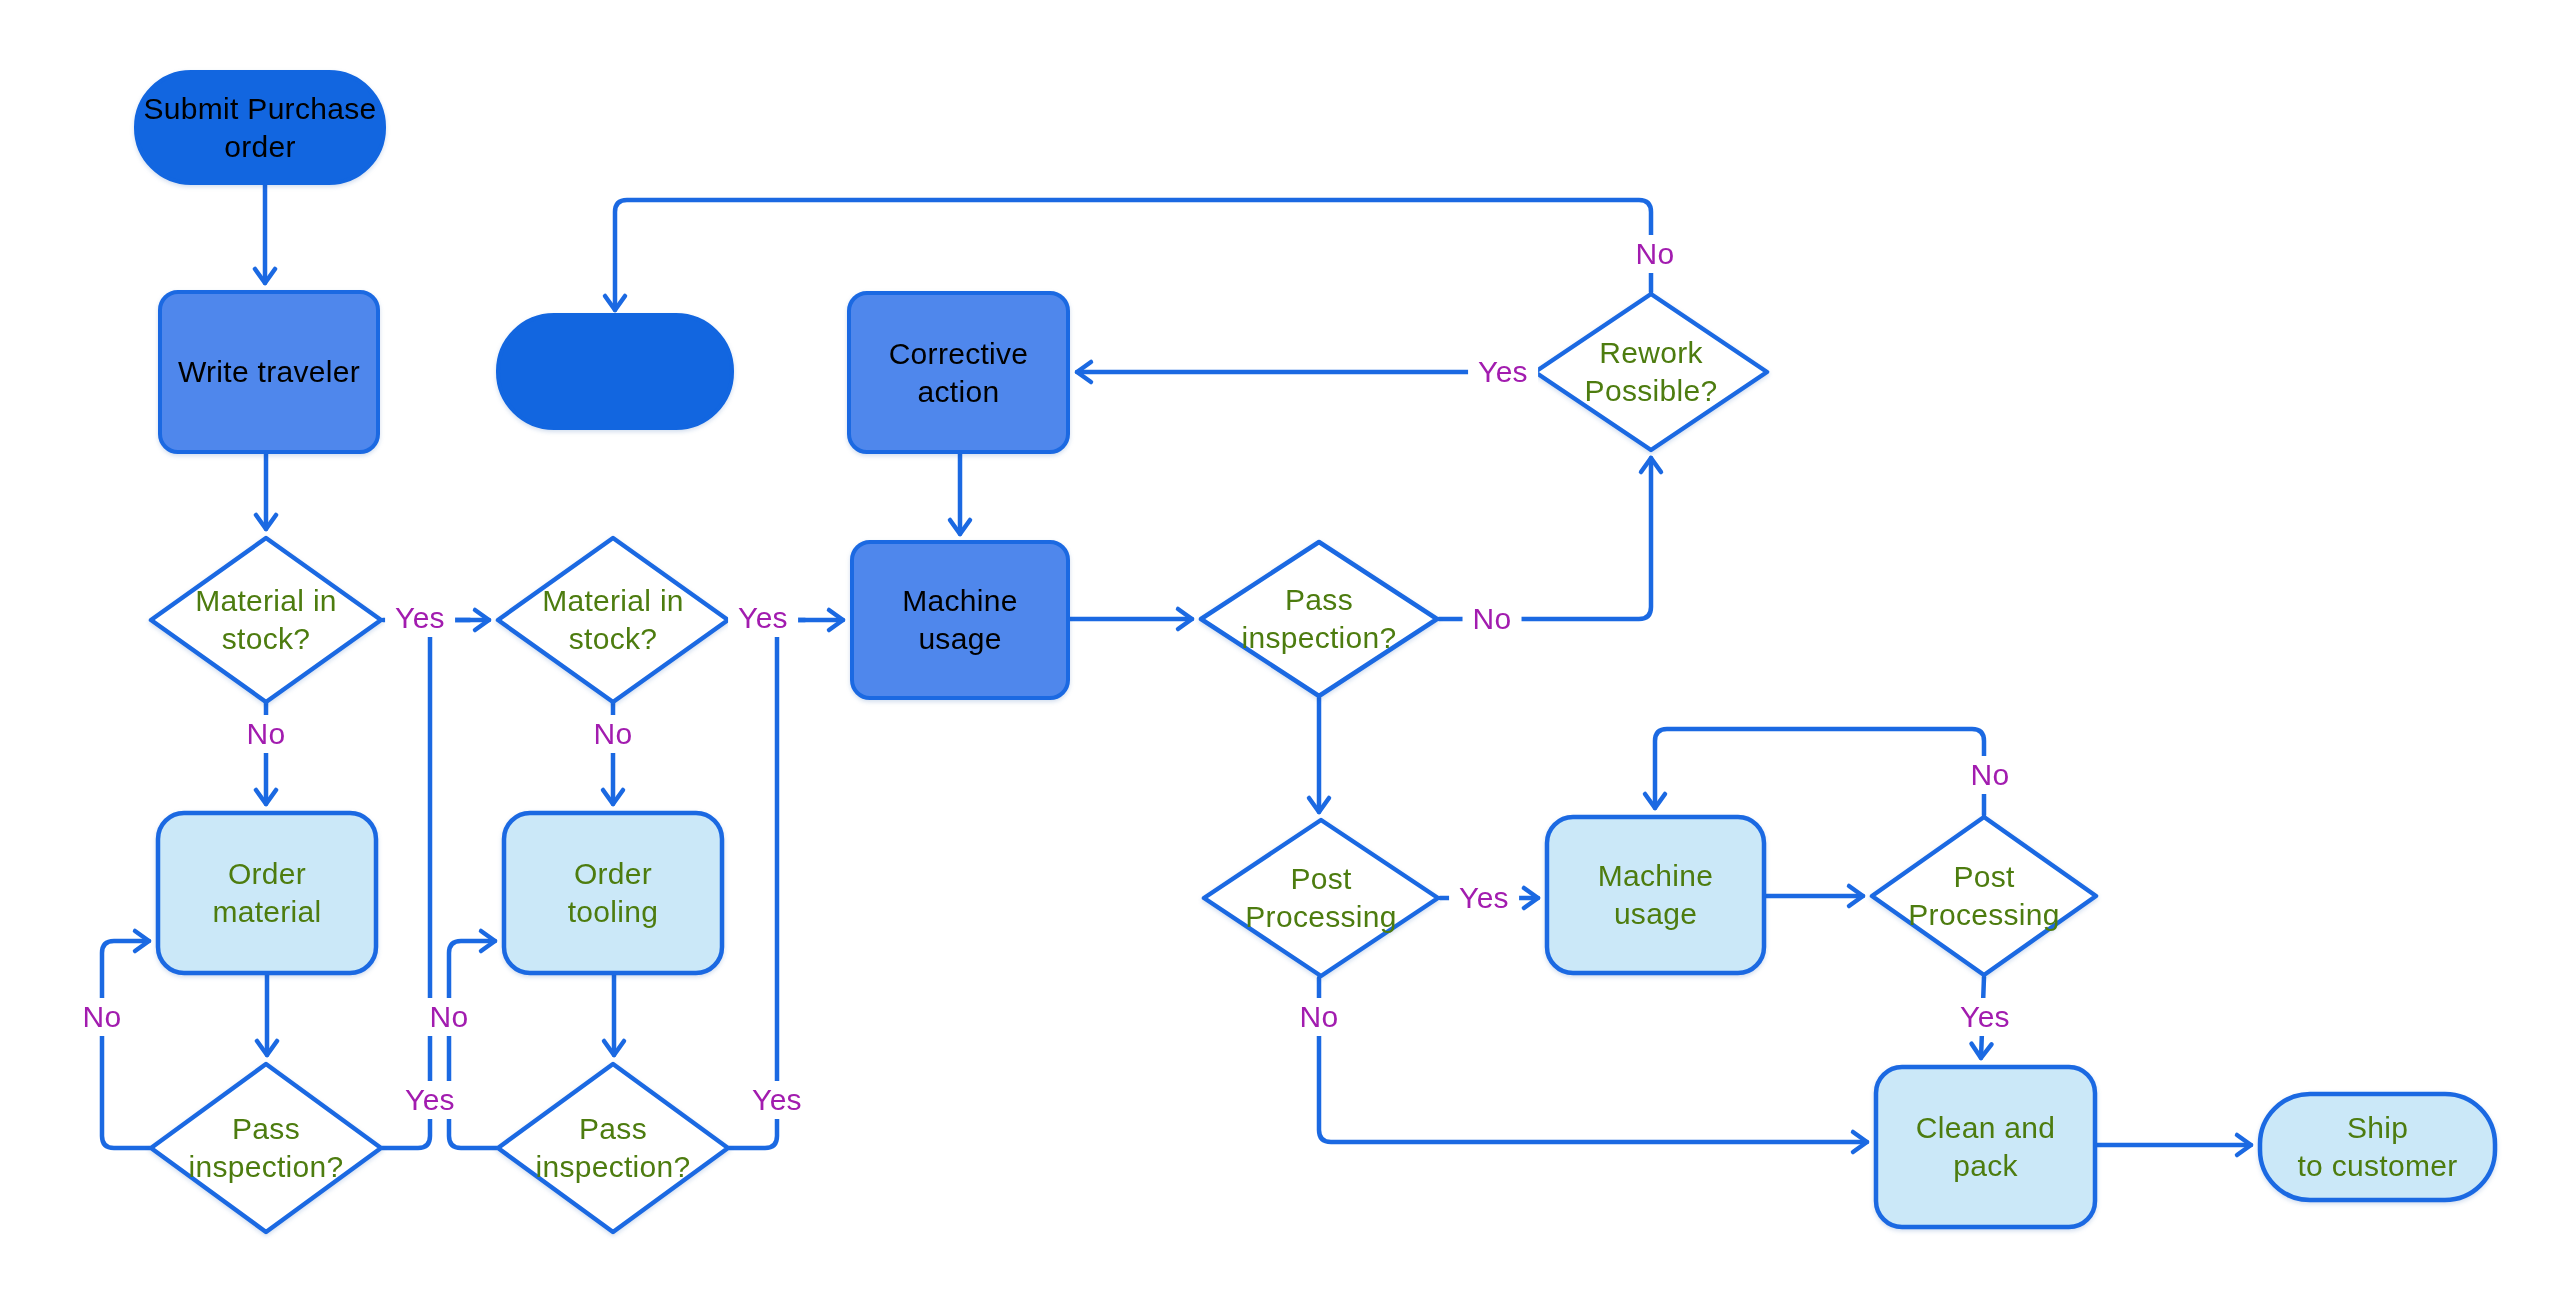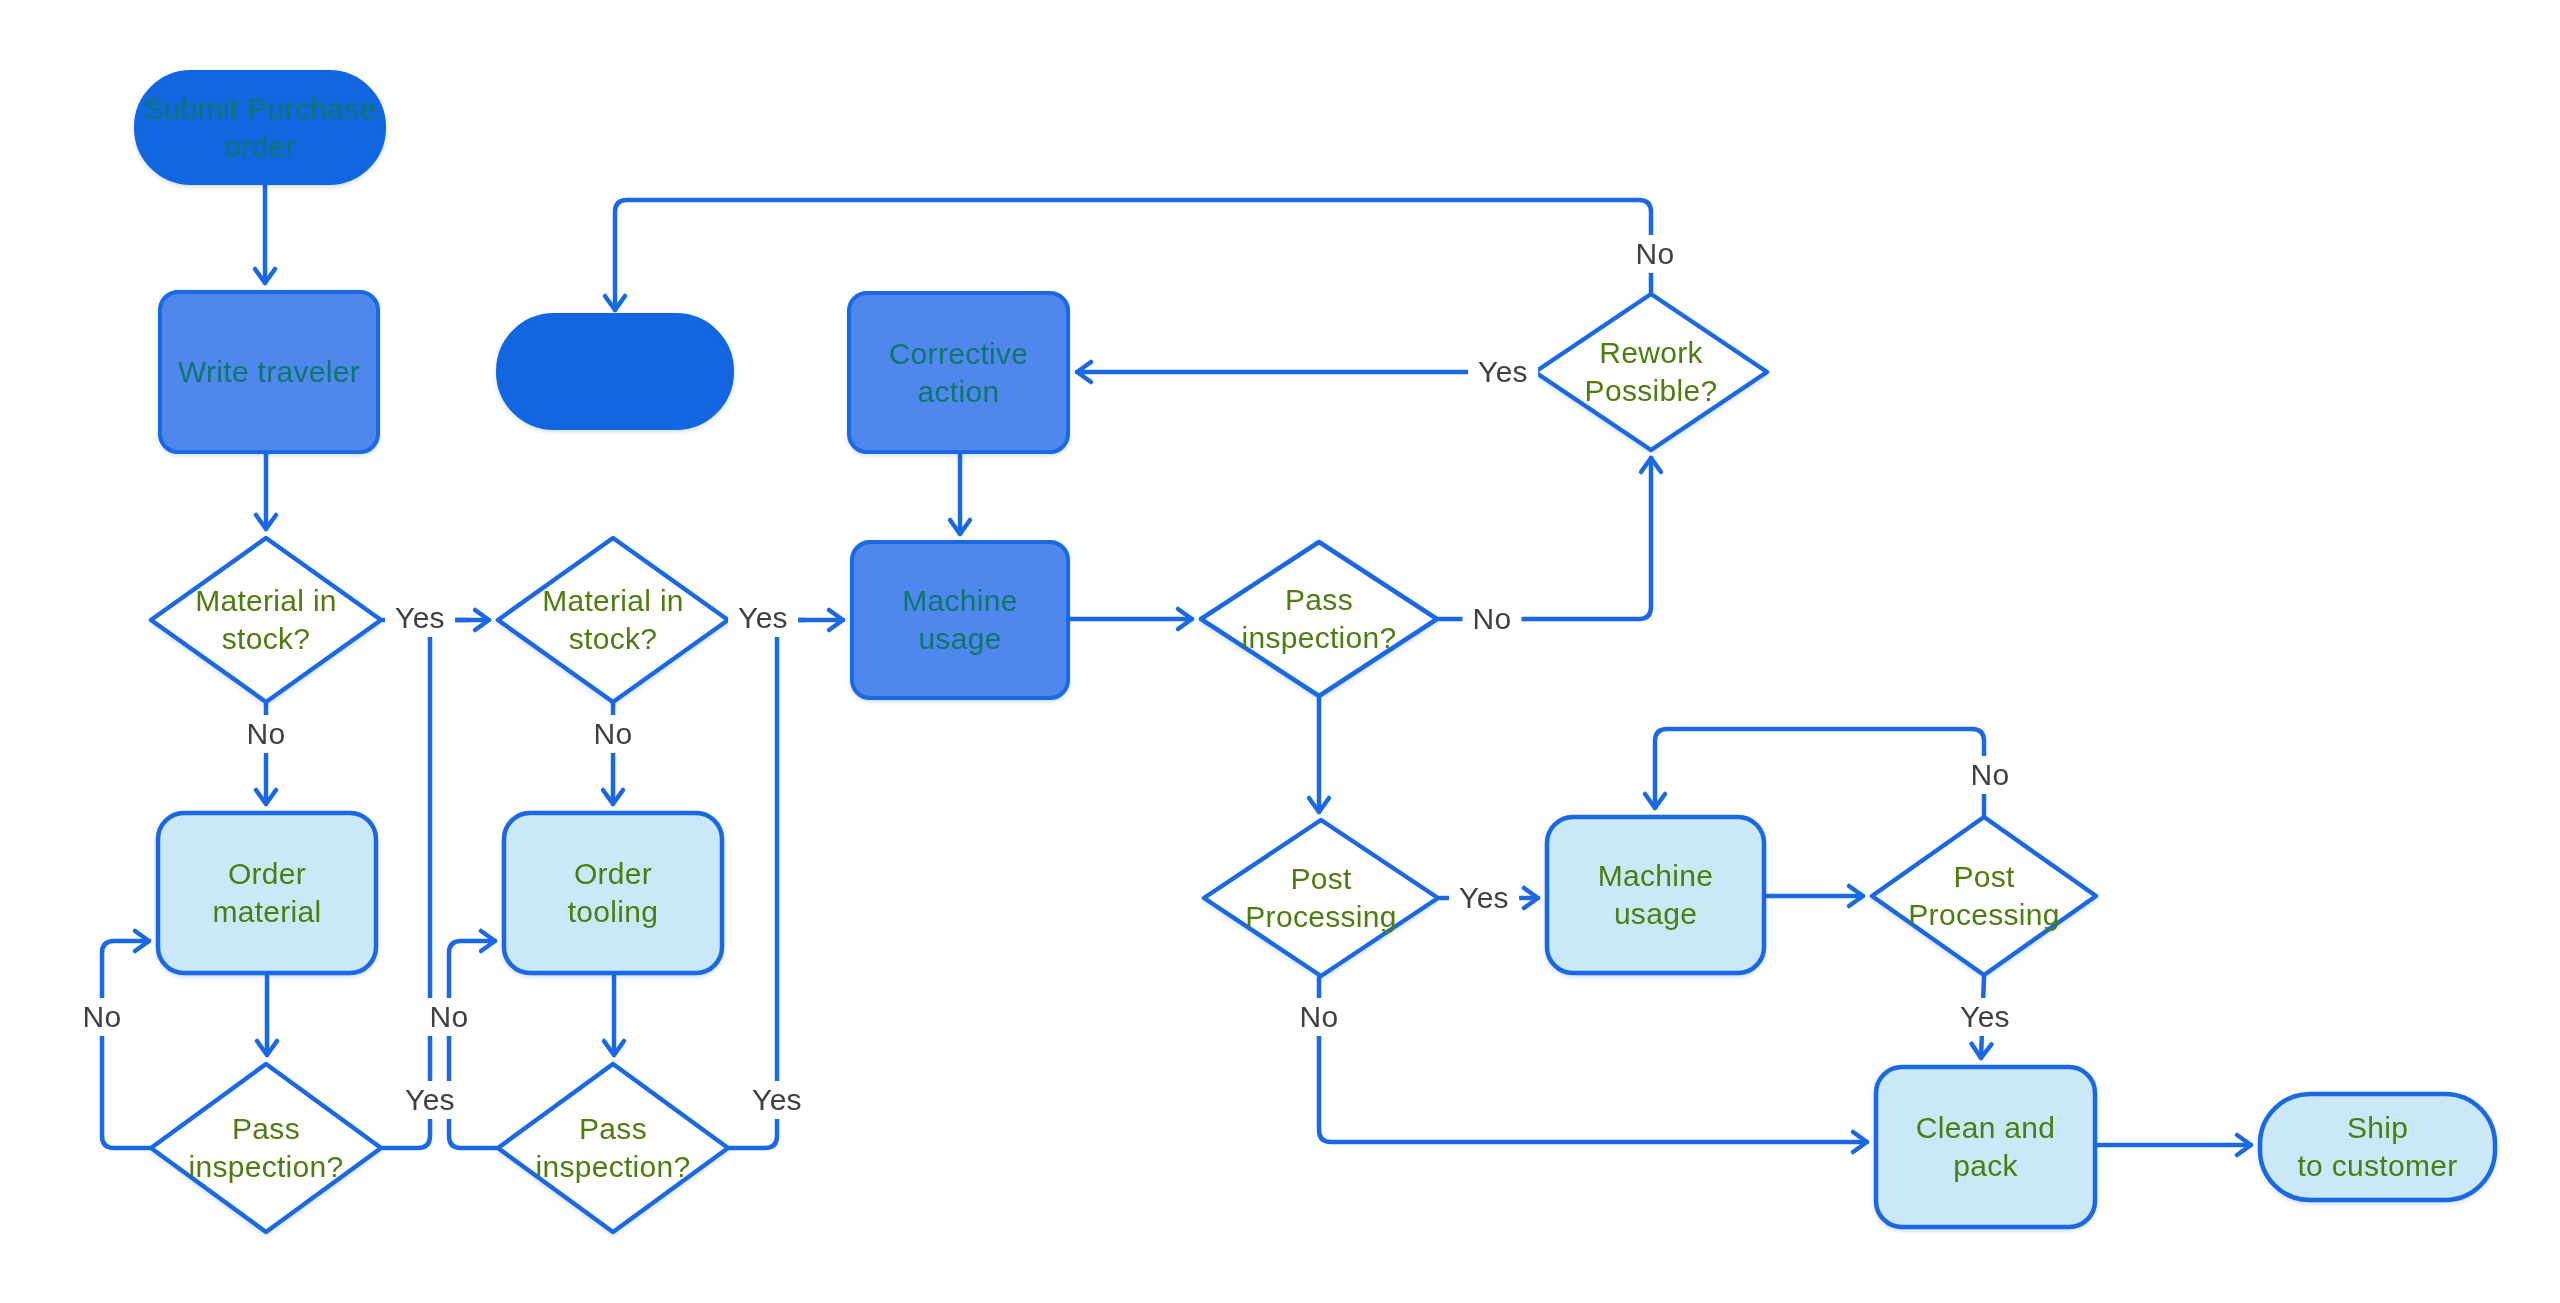--- a/index.html
+++ b/index.html
@@ -19,27 +19,27 @@
     display: flex;
     align-items: center;
     justify-content: center;
     text-align: center;
     white-space: pre-line;
     font-size: 30px;
     line-height: 38px;
     letter-spacing: 0.3px;
     pointer-events: none;
   }
-  .txt-light { color: #0f766e; }
+  .txt-light { color: #000000; }
   .txt-dark  { color: #4d7c0f; }
   .edge-label {
     position: absolute;
     transform: translate(-50%, -50%);
     background: #ffffff;
-    color: #404040;
+    color: #a21caf;
     font-size: 30px;
     line-height: 34px;
     padding: 2px 10px;
     letter-spacing: 0.3px;
     pointer-events: none;
   }
 </style>
 </head>
 <body>
 

